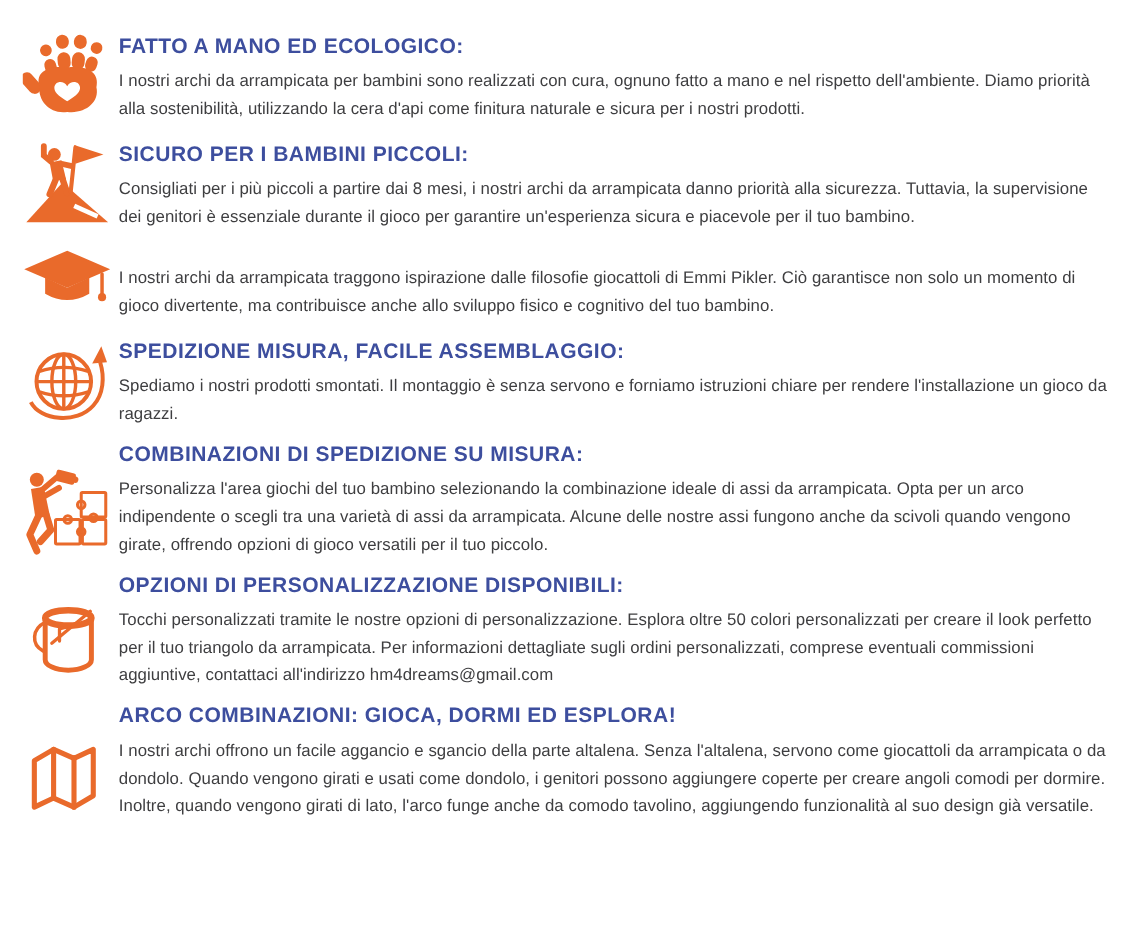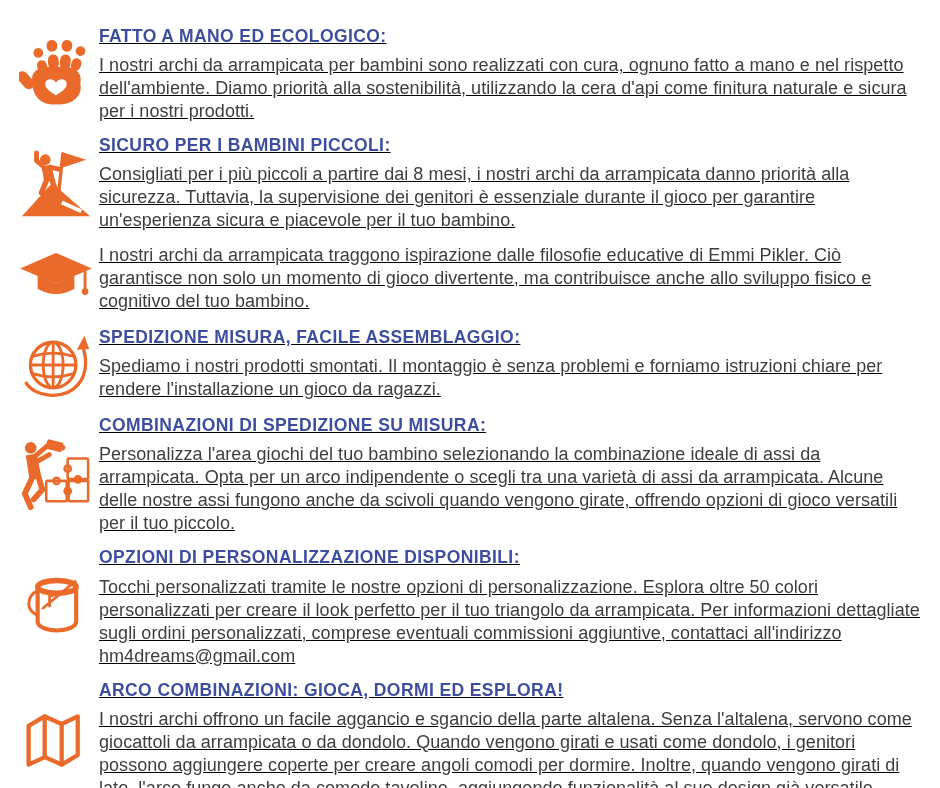--- a/index.html
+++ b/index.html
@@ -1,29 +1,29 @@
 <!DOCTYPE html>
 <html><head>
 <meta charset="utf-8">
 <style>
   html,body { margin:0; padding:0; background:#ffffff; }
   .page {
     width:940px; height:788px; box-sizing:border-box;
     padding:26px 16px 0 13px; background:#ffffff;
     font-family:"Liberation Sans", sans-serif; overflow:hidden;
   }
-  .row { display:flex; align-items:center; margin-bottom:12px;text-decoration:underline; }
+  .row { display:flex; align-items:flex-end; margin-bottom:12px; }
   .icon-col { flex:0 0 86px; display:flex; justify-content:center; padding-top:2px; }
   .text-col { flex:1; max-width:826px; }
   .heading {
     margin:0 0 8px; font-size:17.5px; font-weight:700;
     letter-spacing:0.4px; color:#3d4e9e; line-height:1.15;
   }
   .body {
-    margin:0; font-size:18px; line-height:23px;
+    margin:0; font-size:14px; line-height:23px;
     color:#3e3e40; letter-spacing:0.05px;
   }
   .ic { display:block; }
   .stroke { fill:none; stroke:#e96a2b; }
 </style>
 </head>
 <body>
 
 <div class="page">
 
@@ -89,42 +89,42 @@
       <svg class="ic" width="78" height="60" viewBox="0 0 80 62" aria-hidden="true">
         <g fill="#e96a2b">
           <polygon points="40,3 77,19 40,35 3,19"></polygon>
           <path d="M21 26 L21 40 Q40 51 59 40 L59 26 L40 35 Z"></path>
           <circle cx="70" cy="43" r="3.5"></circle>
         </g>
         <path class="stroke" d="M70 23 L70 40" stroke-width="3" stroke-linecap="round"></path>
       </svg>
     </div>
     <div class="text-col">
-      <p class="body">I nostri archi da arrampicata traggono ispirazione dalle filosofie educative di Emmi Pikler. Ciò garantisce non solo un momento di gioco divertente, ma contribuisce anche allo sviluppo fisico e cognitivo del tuo bambino.</p>
+      <p class="body">I nostri archi da arrampicata traggono ispirazione dalle filosofie giocattoli di Emmi Pikler. Ciò garantisce non solo un momento di gioco divertente, ma contribuisce anche allo sviluppo fisico e cognitivo del tuo bambino.</p>
     </div>
   </section>
 
   <section class="row">
     <div class="icon-col">
       <svg class="ic" width="72" height="76" viewBox="0 0 76 80" aria-hidden="true">
         <g class="stroke" stroke-width="3">
           <circle cx="35" cy="40" r="24" stroke-width="3.5"></circle>
           <ellipse cx="35" cy="40" rx="10.5" ry="24"></ellipse>
           <line x1="35" y1="16" x2="35" y2="64"></line>
           <path d="M13.5 31 Q35 24 56.5 31"></path>
           <path d="M13.5 49 Q35 56 56.5 49"></path>
           <line x1="11.5" y1="40" x2="58.5" y2="40"></line>
           <path d="M6 58 C14 74 46 78 61 61 C70 51 71 36 67 23" stroke-width="3.5"></path>
         </g>
         <polygon points="60,24 68,9 73,23" fill="#e96a2b"></polygon>
       </svg>
     </div>
     <div class="text-col">
       <h2 class="heading">SPEDIZIONE MISURA, FACILE ASSEMBLAGGIO:</h2>
-      <p class="body">Spediamo i nostri prodotti smontati. Il montaggio è senza problemi e forniamo istruzioni chiare per rendere l'installazione un gioco da ragazzi.</p>
+      <p class="body">Spediamo i nostri prodotti smontati. Il montaggio è senza servono e forniamo istruzioni chiare per rendere l'installazione un gioco da ragazzi.</p>
     </div>
   </section>
 
   <section class="row">
     <div class="icon-col">
       <svg class="ic" width="78" height="74" viewBox="0 0 80 76" aria-hidden="true">
         <g fill="#e96a2b">
           <circle cx="14" cy="9" r="6"></circle>
           <path d="M9 17 L20 15 L25 39 L13 43 Z"></path>
           <g transform="rotate(14 39 7)">

